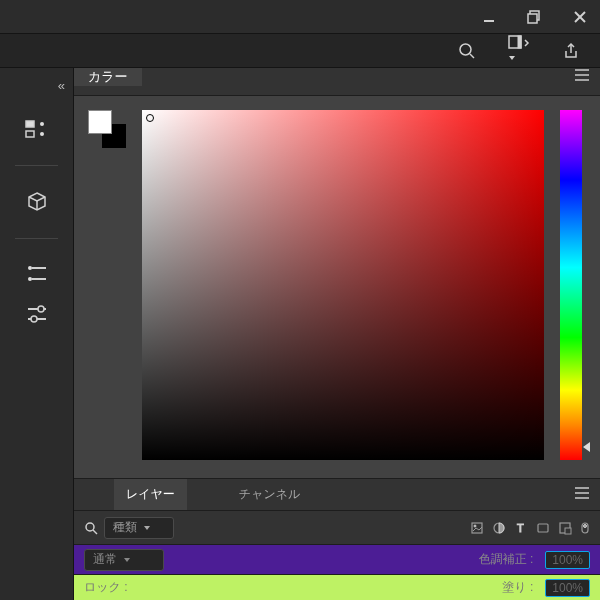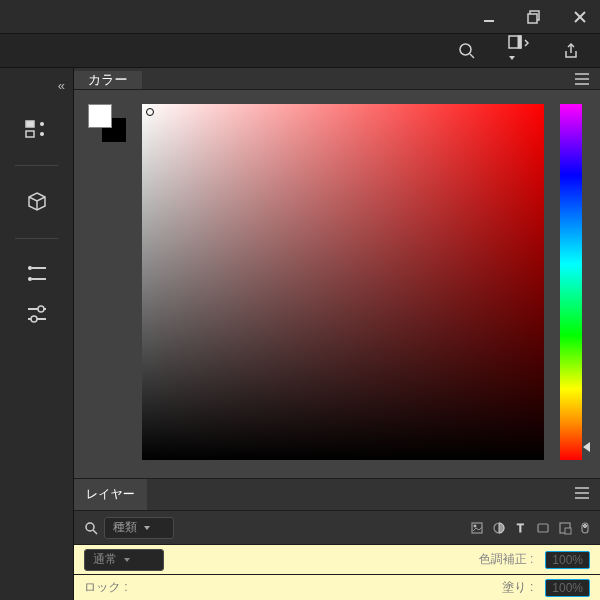--- a/index.html
+++ b/index.html
@@ -13,21 +13,21 @@
 
   .workarea { display: flex; height: calc(100% - 68px); }
 
   .leftcol { width: 74px; background: #2b2b2b; border-right: 1px solid #141414; display: flex; flex-direction: column; align-items: center; padding-top: 10px; gap: 18px; }
   .collapse { align-self: flex-end; margin-right: 12px; margin-bottom: 8px; color: #bbb; font-size: 13px; letter-spacing: -4px; }
   .tool { cursor: pointer; }
   .divider { width: 60%; height: 1px; background: #444; margin: 6px 0; }
 
   .panelstack { flex: 1; display: flex; flex-direction: column; background: #333; }
 
-  .tabrow { display: flex; height: 22px; border-bottom: 1px solid #1d1d1d; font-size: 13px; align-items: flex-end; }
+  .tabrow { display: flex; height: 28px; border-bottom: 1px solid #1d1d1d; font-size: 13px; align-items: flex-start; }
   .tab { padding: 0 14px; display: flex; align-items: center; color: #aaa; cursor: pointer; }
   .tab.active { background: #424242; color: #fff; }
   .tabtrail { flex: 1; display: flex; justify-content: flex-end; align-items: center; padding-right: 10px; }
   .hamb { cursor: pointer; }
 
   .colorpanel { flex: 1; background: #424242; padding: 14px 18px 18px 14px; display: flex; gap: 16px; position: relative; min-height: 0; }
   .swatches { width: 38px; display:flex; flex-direction:column; align-items:center; }
   .fgbg { position: relative; width: 38px; height: 38px; }
   .swatch { position: absolute; width: 24px; height: 24px; border: 1px solid #000; }
   .bg { right: 0; bottom: 0; background: #000; }
@@ -37,34 +37,34 @@
   .pickfield::after { content: ""; position: absolute; inset: 0; background: linear-gradient(to top, #000, rgba(0,0,0,0)); }
   .pickmark { position: absolute; left: 4px; top: 4px; width: 8px; height: 8px; border-radius: 50%; border: 1px solid #000; box-shadow: 0 0 0 1px #fff inset; }
 
   .huebar { width: 22px; position: relative; background: linear-gradient(to bottom, #f0f, #00f 20%, #0ff 45%, #0f0 65%, #ff0 80%, #f80 90%, #f00); }
   .huecursor { position: absolute; bottom: 8px; right: -8px; width: 0; height: 0; border-top: 5px solid transparent; border-bottom: 5px solid transparent; border-right: 7px solid #ddd; }
 
   .secondtabs { display: flex; height: 32px; background: #333; border-top: 1px solid #1d1d1d; font-size: 12px; }
   .secondtabs .tab { padding: 0 12px; }
 
   .layersheader { display: flex; height: 32px; background: #333; border-top: 1px solid #1d1d1d; font-size: 12px; }
-  .layersheader .tab { padding: 0 12px; }
+  .layersheader .tab { padding: 0 12px; margin-left: 40px; }
 
   .filterrow { display: flex; align-items: center; height: 34px; background: #333; border-top: 1px solid #1d1d1d; padding: 0 10px; gap: 8px; font-size: 12px; }
   .searchwrap { display: flex; align-items: center; gap: 6px; color: #9a9a9a; }
   .dd { display: flex; align-items: center; gap: 6px; background: #262626; border: 1px solid #4a4a4a; padding: 2px 8px; border-radius: 3px; min-width: 70px; height: 22px; }
   .dd svg { stroke: #aaa; }
   .filtergap { flex:1; }
   .ficon { color: #888; cursor: pointer; }
 
-  .blendrow { display: flex; align-items: center; height: 30px; background: #fef9c3; border-top: 1px solid #1d1d1d; padding: 0 10px; gap: 12px; font-size: 12px; color: #888; }
+  .blendrow { display: flex; align-items: center; height: 30px; background: #4c1d95; border-top: 1px solid #1d1d1d; padding: 0 10px; gap: 12px; font-size: 12px; color: #888; }
   .blendrow .dd { min-width: 80px; }
   .pct { background: #262626; border: 1px solid #0ea5e9; padding: 1px 6px; border-radius: 2px; color: #666; }
 
-  .lockrow { display:flex; align-items:center; height: 26px; background:#fef9c3; border-top:1px solid #1d1d1d; padding:0 10px; gap:12px; font-size:12px; color:#777; }
+  .lockrow { display:flex; align-items:center; height: 26px; background:#bef264; border-top:1px solid #1d1d1d; padding:0 10px; gap:12px; font-size:12px; color:#777; }
 </style>
 </head>
 <body>
 
 <div class="titlebar">
   <span class="titlebtn">
     <svg width="14" height="14" viewBox="0 0 14 14">
         <line x1="2" y1="11" x2="12" y2="11" stroke-width="2"></line>
       </svg>
   </span>
@@ -175,20 +175,21 @@
         <div class="pickmark"></div>
       </div>
       <div class="huebar">
         <div class="huecursor"></div>
       </div>
     </div>
 
 
     <div class="layersheader">
       <div class="tab active">レイヤー</div>
+      <div class="tab">チャンネル</div>
       <div class="tabtrail">
         <span class="hamb">
           <svg width="16" height="14" viewBox="0 0 16 14">
               <line x1="1" y1="2" x2="15" y2="2" stroke="#ccc" stroke-width="1.5"></line>
               <line x1="1" y1="7" x2="15" y2="7" stroke="#ccc" stroke-width="1.5"></line>
               <line x1="1" y1="12" x2="15" y2="12" stroke="#ccc" stroke-width="1.5"></line>
             </svg>
         </span>
       </div>
     </div>

